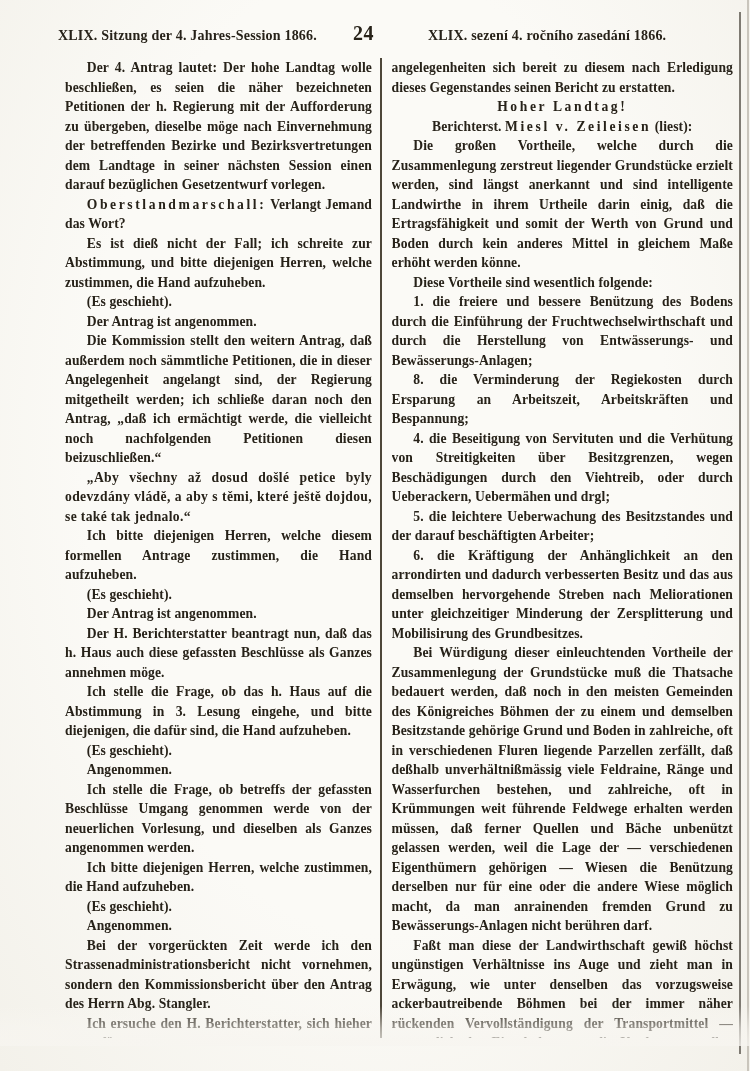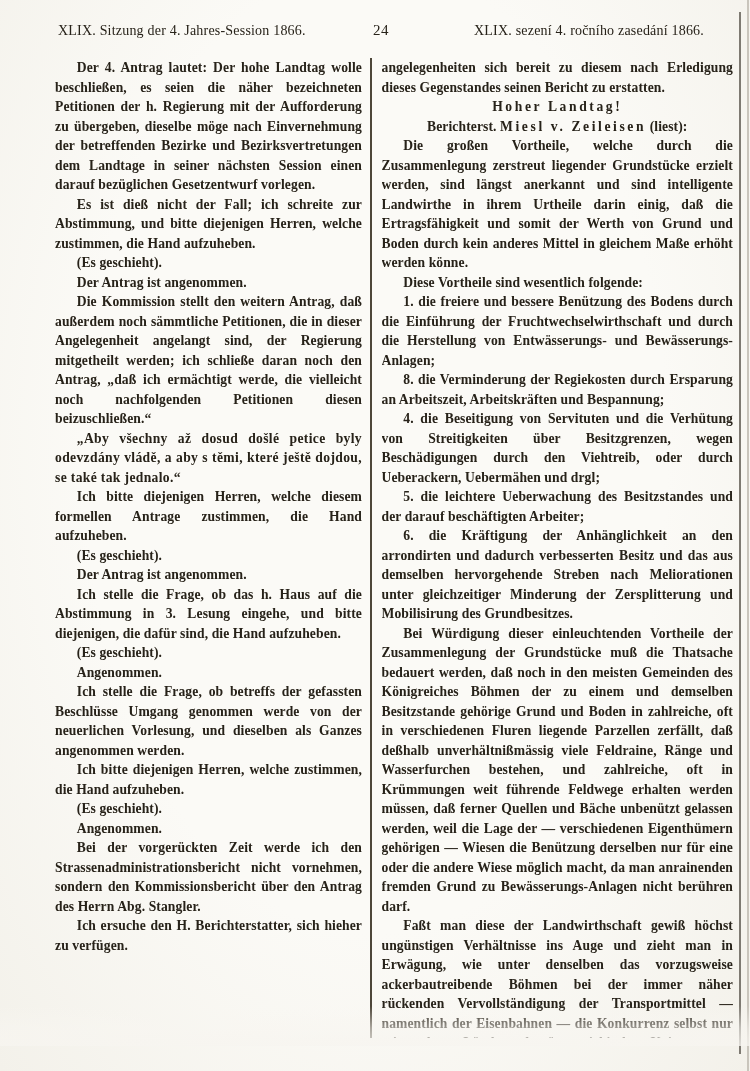--- a/index.html
+++ b/index.html
@@ -10,34 +10,34 @@
   }
   .page {
     position: relative;
     width: 750px; height: 1071px;
     overflow: hidden;
     background: radial-gradient(ellipse at 50% 42%, #fbfaf6 55%, #f3f1ea 100%);
     color: #272219;
   }
   .header {
     position: absolute; top: 22px; left: 58px; right: 46px;
-    display: flex; justify-content: space-between; align-items: baseline;
-    font-weight: 400; font-size: 14px; letter-spacing: 0.2px;
+    display: flex; justify-content: flex-start; align-items: baseline;
+    font-weight: 700; font-size: 14px; letter-spacing: 0.2px;
     white-space: nowrap;
     gap: 36px;
   }
-  .h-center { font-size: 15px; letter-spacing: 0.5px; padding-right: 18px; }
+  .h-center { font-size: 20px; letter-spacing: 0.5px; padding-right: 18px; }
   .columns {
     position: absolute; top: 58px; left: 55px;
     width: 678px; height: 980px;
     display: flex;
     overflow: hidden;
   }
   .col { overflow: hidden; }
-  .col-left  { width: 307px; }
+  .col-left  { width: 307px; margin-left: 10px; }
   .col-right { flex: 1; }
   .divider {
     width: 1.5px; background: #4d4639;
     margin-left: 8px; margin-right: 10px;
     flex: none;
   }
   .para {
     margin: 0;
     font-size: 13.6px;
     line-height: 19.5px;
@@ -66,28 +66,30 @@
 
   <div class="header">
     <div class="h-left">XLIX. Sitzung der 4. Jahres-Session 1866.</div>
     <div class="h-center">24</div>
     <div class="h-right">XLIX. sezení 4. ročního zasedání 1866.</div>
   </div>
 
   <div class="columns">
     <div class="col col-left">
         <p class="para indent"><span>Der 4. Antrag lautet: Der hohe Landtag wolle beschließen, es seien die näher bezeichneten Petitionen der h. Regierung mit der Aufforderung zu übergeben, dieselbe möge nach Einvernehmung der betreffenden Bezirke und Bezirksvertretungen dem Landtage in seiner nächsten Session einen darauf bezüglichen Gesetzentwurf vorlegen.</span></p>
+        <p class="para indent"><span class="spaced">Oberstlandmarschall:</span><span> Verlangt Jemand das Wort?</span></p>
         <p class="para indent"><span>Es ist dieß nicht der Fall; ich schreite zur Abstimmung, und bitte diejenigen Herren, welche zustimmen, die Hand aufzuheben.</span></p>
         <p class="para indent"><span>(Es geschieht).</span></p>
         <p class="para indent"><span>Der Antrag ist angenommen.</span></p>
         <p class="para indent"><span>Die Kommission stellt den weitern Antrag, daß außerdem noch sämmtliche Petitionen, die in dieser Angelegenheit angelangt sind, der Regierung mitgetheilt werden; ich schließe daran noch den Antrag, „daß ich ermächtigt werde, die vielleicht noch nachfolgenden Petitionen diesen beizuschließen.“</span></p>
         <p class="para indent antiqua"><span>„Aby všechny až dosud došlé petice byly odevzdány vládě, a aby s těmi, které ještě dojdou, se také tak jednalo.“</span></p>
         <p class="para indent"><span>Ich bitte diejenigen Herren, welche diesem formellen Antrage zustimmen, die Hand aufzuheben.</span></p>
         <p class="para indent"><span>(Es geschieht).</span></p>
         <p class="para indent"><span>Der Antrag ist angenommen.</span></p>
+        <p class="para indent"><span>Der H. Berichterstatter beantragt nun, daß das h. Haus auch diese gefassten Beschlüsse als Ganzes annehmen möge.</span></p>
         <p class="para indent"><span>Ich stelle die Frage, ob das h. Haus auf die Abstimmung in 3. Lesung eingehe, und bitte diejenigen, die dafür sind, die Hand aufzuheben.</span></p>
         <p class="para indent"><span>(Es geschieht).</span></p>
         <p class="para indent"><span>Angenommen.</span></p>
         <p class="para indent"><span>Ich stelle die Frage, ob betreffs der gefassten Beschlüsse Umgang genommen werde von der neuerlichen Vorlesung, und dieselben als Ganzes angenommen werden.</span></p>
         <p class="para indent"><span>Ich bitte diejenigen Herren, welche zustimmen, die Hand aufzuheben.</span></p>
         <p class="para indent"><span>(Es geschieht).</span></p>
         <p class="para indent"><span>Angenommen.</span></p>
         <p class="para indent"><span>Bei der vorgerückten Zeit werde ich den Strassenadministrationsbericht nicht vornehmen, sondern den Kommissionsbericht über den Antrag des Herrn Abg. Stangler.</span></p>
         <p class="para indent"><span>Ich ersuche den H. Berichterstatter, sich hieher zu verfügen.</span></p>
       </div>

